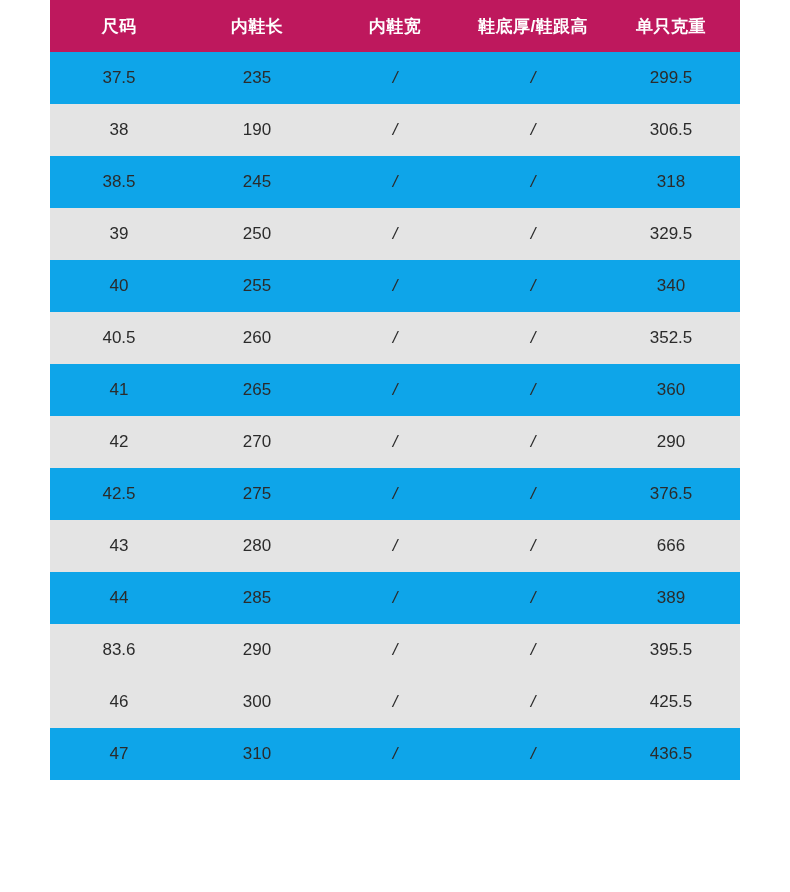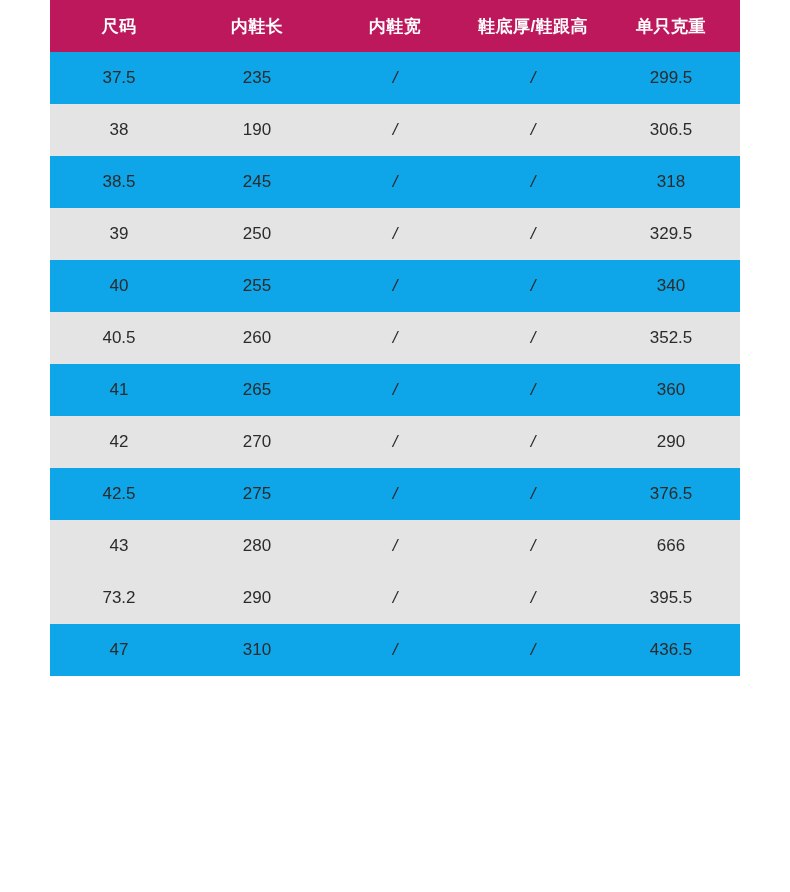--- a/index.html
+++ b/index.html
@@ -150,26 +150,40 @@
           <td class="cell-dash">/</td>
           <td>376.5</td>
         </tr>
         <tr class="row-even">
           <td>43</td>
           <td>280</td>
           <td class="cell-dash">/</td>
           <td class="cell-dash">/</td>
           <td>666</td>
         </tr>
+        <tr class="row-odd">
+          <td>44</td>
+          <td>285</td>
+          <td class="cell-dash">/</td>
+          <td class="cell-dash">/</td>
+          <td>389</td>
+        </tr>
         <tr class="row-even">
-          <td>73.2</td>
+          <td>83.6</td>
           <td>290</td>
           <td class="cell-dash">/</td>
           <td class="cell-dash">/</td>
           <td>395.5</td>
+        </tr>
+        <tr class="row-even">
+          <td>46</td>
+          <td>300</td>
+          <td class="cell-dash">/</td>
+          <td class="cell-dash">/</td>
+          <td>425.5</td>
         </tr>
         <tr class="row-odd">
           <td>47</td>
           <td>310</td>
           <td class="cell-dash">/</td>
           <td class="cell-dash">/</td>
           <td>436.5</td>
         </tr>
       </tbody>
   </table>

